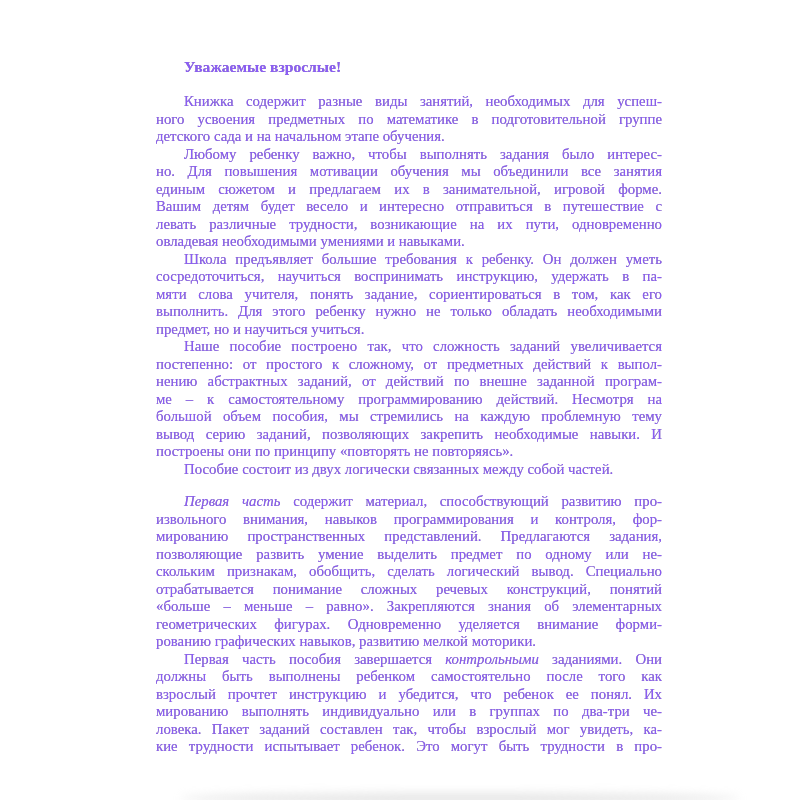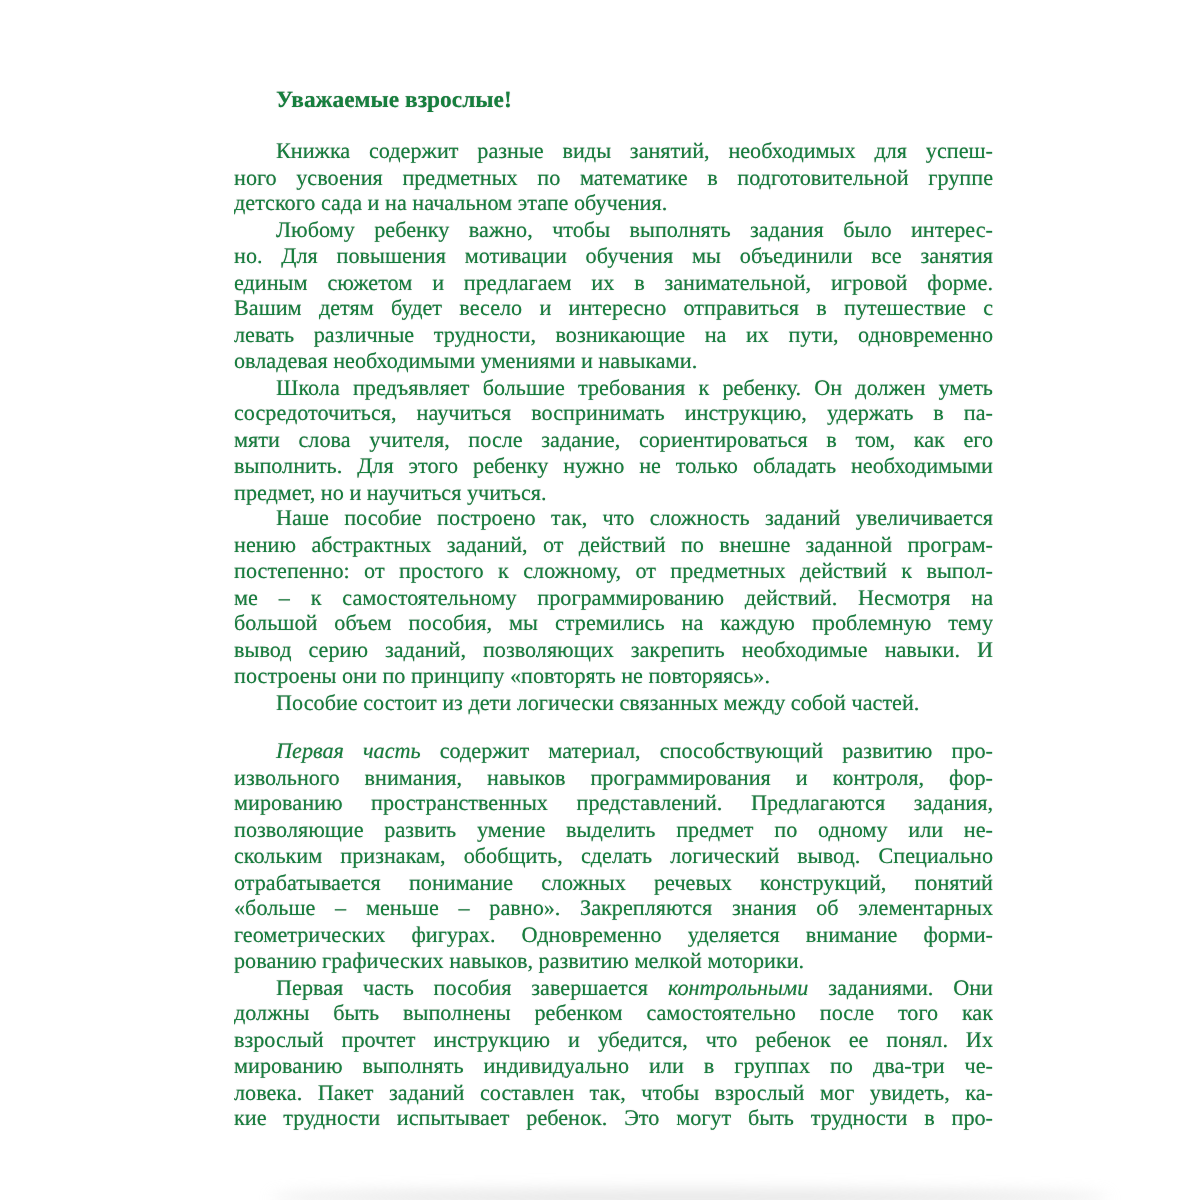--- a/index.html
+++ b/index.html
@@ -4,21 +4,21 @@
 <style>
   html,body{margin:0;padding:0;}
   body{
     width:800px;height:800px;position:relative;overflow:hidden;
     background:#ffffff;
     font-family:"Liberation Serif", serif;
   }
   .scan{position:absolute;inset:0;background:#ffffff;}
   .text-block{
     position:absolute;left:156px;top:58px;width:506px;
-    color:#15803d;font-size:14.8px;
+    color:#8b5cf6;font-size:14.8px;
     text-shadow:0 0 .6px rgba(31,31,31,.5);
   }
   .title{
     font-weight:bold;font-size:15.6px;
     height:18px;line-height:18px;margin-bottom:17px;
   }
   .paragraph{margin:0;}
   .paragraph.gap{margin-top:15px;}
   .line{
     height:17.5px;line-height:17.5px;overflow:hidden;
@@ -49,35 +49,35 @@
           <div class="line j ind"><span>Любому ребенку важно, чтобы выполнять задания было интерес-</span></div>
           <div class="line j"><span>но. Для повышения мотивации обучения мы объединили все занятия</span></div>
           <div class="line j"><span>единым сюжетом и предлагаем их в занимательной, игровой форме.</span></div>
           <div class="line j"><span>Вашим детям будет весело и интересно отправиться в путешествие с</span></div>
           <div class="line j"><span>левать различные трудности, возникающие на их пути, одновременно</span></div>
           <div class="line"><span>овладевая необходимыми умениями и навыками.</span></div>
         </div>
         <div class="paragraph">
           <div class="line j ind"><span>Школа предъявляет большие требования к ребенку. Он должен уметь</span></div>
           <div class="line j"><span>сосредоточиться, научиться воспринимать инструкцию, удержать в па-</span></div>
-          <div class="line j"><span>мяти слова учителя, после задание, сориентироваться в том, как его</span></div>
+          <div class="line j"><span>мяти слова учителя, понять задание, сориентироваться в том, как его</span></div>
           <div class="line j"><span>выполнить. Для этого ребенку нужно не только обладать необходимыми</span></div>
           <div class="line"><span>предмет, но и научиться учиться.</span></div>
         </div>
         <div class="paragraph">
           <div class="line j ind"><span>Наше пособие построено так, что сложность заданий увеличивается</span></div>
+          <div class="line j"><span>постепенно: от простого к сложному, от предметных действий к выпол-</span></div>
           <div class="line j"><span>нению абстрактных заданий, от действий по внешне заданной програм-</span></div>
-          <div class="line j"><span>постепенно: от простого к сложному, от предметных действий к выпол-</span></div>
           <div class="line j"><span>ме – к самостоятельному программированию действий. Несмотря на</span></div>
           <div class="line j"><span>большой объем пособия, мы стремились на каждую проблемную тему</span></div>
           <div class="line j"><span>вывод серию заданий, позволяющих закрепить необходимые навыки. И</span></div>
           <div class="line"><span>построены они по принципу «повторять не повторяясь».</span></div>
         </div>
         <div class="paragraph">
-          <div class="line ind"><span>Пособие состоит из дети логически связанных между собой частей.</span></div>
+          <div class="line ind"><span>Пособие состоит из двух логически связанных между собой частей.</span></div>
         </div>
         <div class="paragraph gap">
           <div class="line j ind"><span class="bi">Первая часть</span><span> содержит материал, способствующий развитию про-</span></div>
           <div class="line j"><span>извольного внимания, навыков программирования и контроля, фор-</span></div>
           <div class="line j"><span>мированию пространственных представлений. Предлагаются задания,</span></div>
           <div class="line j"><span>позволяющие развить умение выделить предмет по одному или не-</span></div>
           <div class="line j"><span>скольким признакам, обобщить, сделать логический вывод. Специально</span></div>
           <div class="line j"><span>отрабатывается понимание сложных речевых конструкций, понятий</span></div>
           <div class="line j"><span>«больше – меньше – равно». Закрепляются знания об элементарных</span></div>
           <div class="line j"><span>геометрических фигурах. Одновременно уделяется внимание форми-</span></div>

